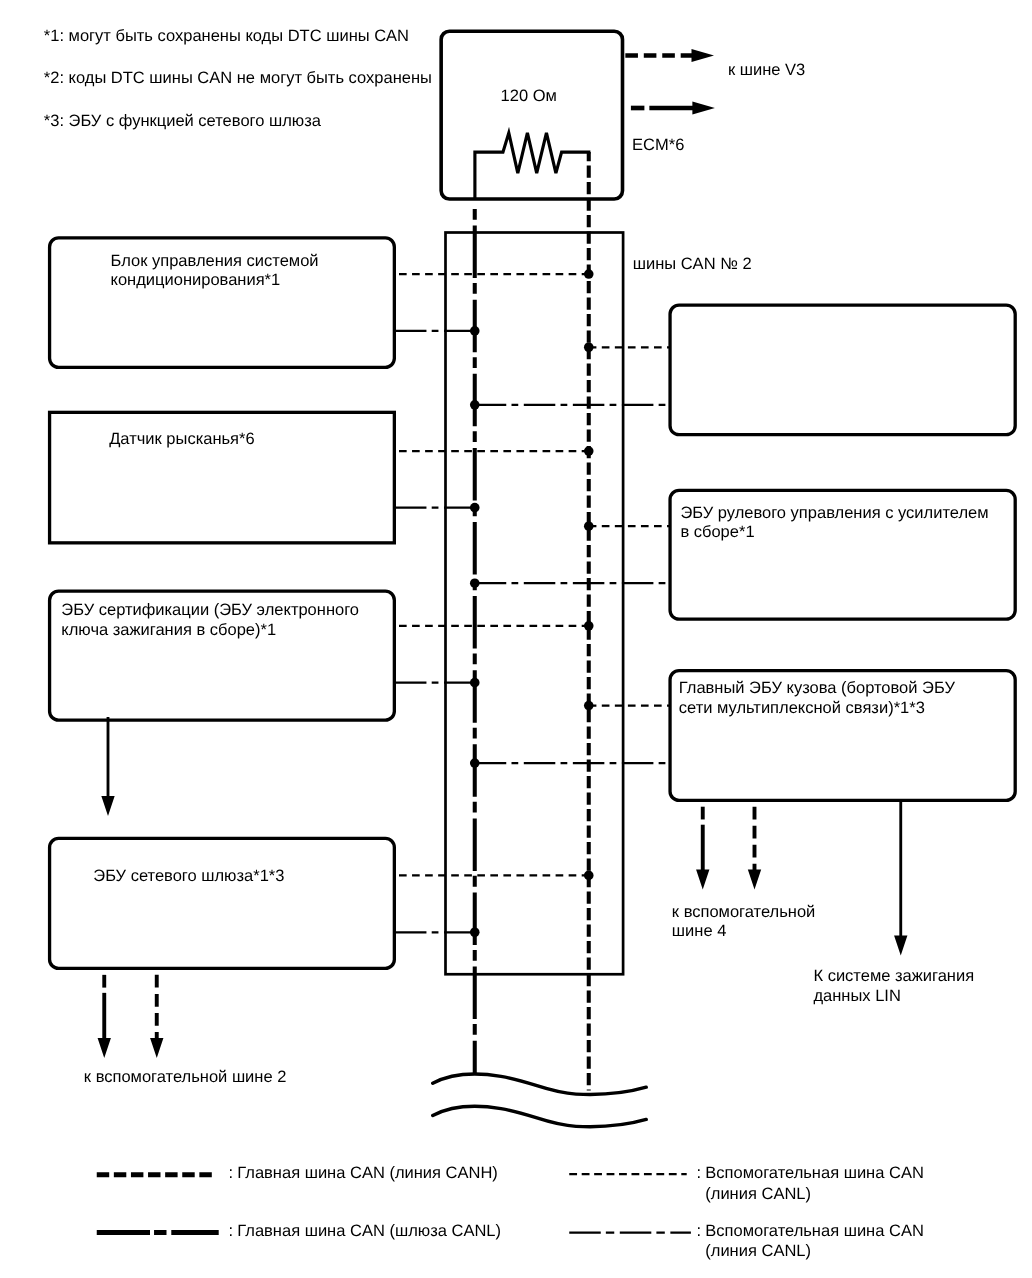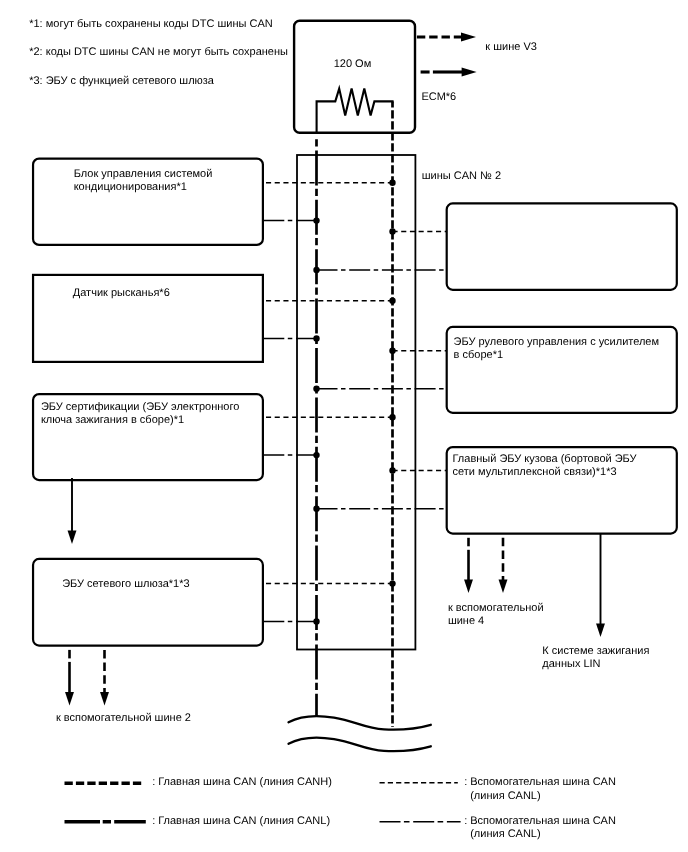--- a/index.html
+++ b/index.html
@@ -108,20 +108,20 @@
 
 <div class="tx" style="left:43.9px;top:711px">к вспомогательной шине 2</div>
 <div class="tx" style="left:435.9px;top:600.5px">к вспомогательной</div>
 <div class="tx" style="left:435.9px;top:613.6px">шине 4</div>
 <div class="tx" style="left:530.3px;top:644.2px">К системе зажигания</div>
 <div class="tx" style="left:530.3px;top:657px">данных LIN</div>
 
 <div class="tx" style="left:140.3px;top:774.8px">:</div>
 <div class="tx" style="left:146.2px;top:774.8px">Главная шина CAN (линия CANH)</div>
 <div class="tx" style="left:140.3px;top:813.5px">:</div>
-<div class="tx" style="left:146.2px;top:813.5px">Главная шина CAN (линия CANL)</div>
+<div class="tx" style="left:146.2px;top:813.5px">Главная шина CAN (шлюза CANL)</div>
 <div class="tx" style="left:452.3px;top:774.8px">:</div>
 <div class="tx" style="left:458.2px;top:774.8px">Вспомогательная шина CAN</div>
 <div class="tx" style="left:458.2px;top:788.5px">(линия CANL)</div>
 <div class="tx" style="left:452.3px;top:813.5px">:</div>
 <div class="tx" style="left:458.2px;top:813.5px">Вспомогательная шина CAN</div>
 <div class="tx" style="left:458.2px;top:827.2px">(линия CANL)</div>
 </div>
 
 </body></html>

